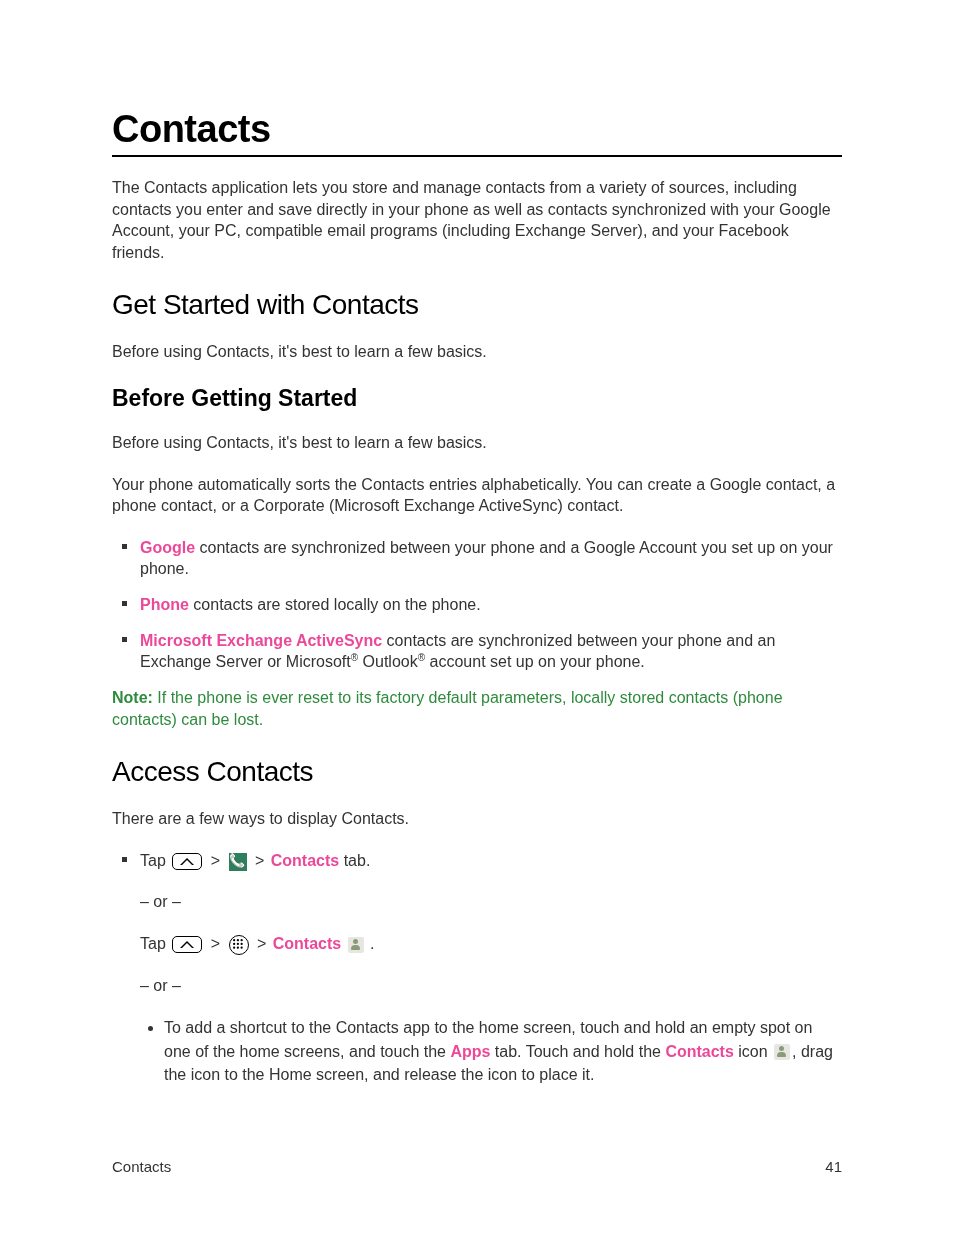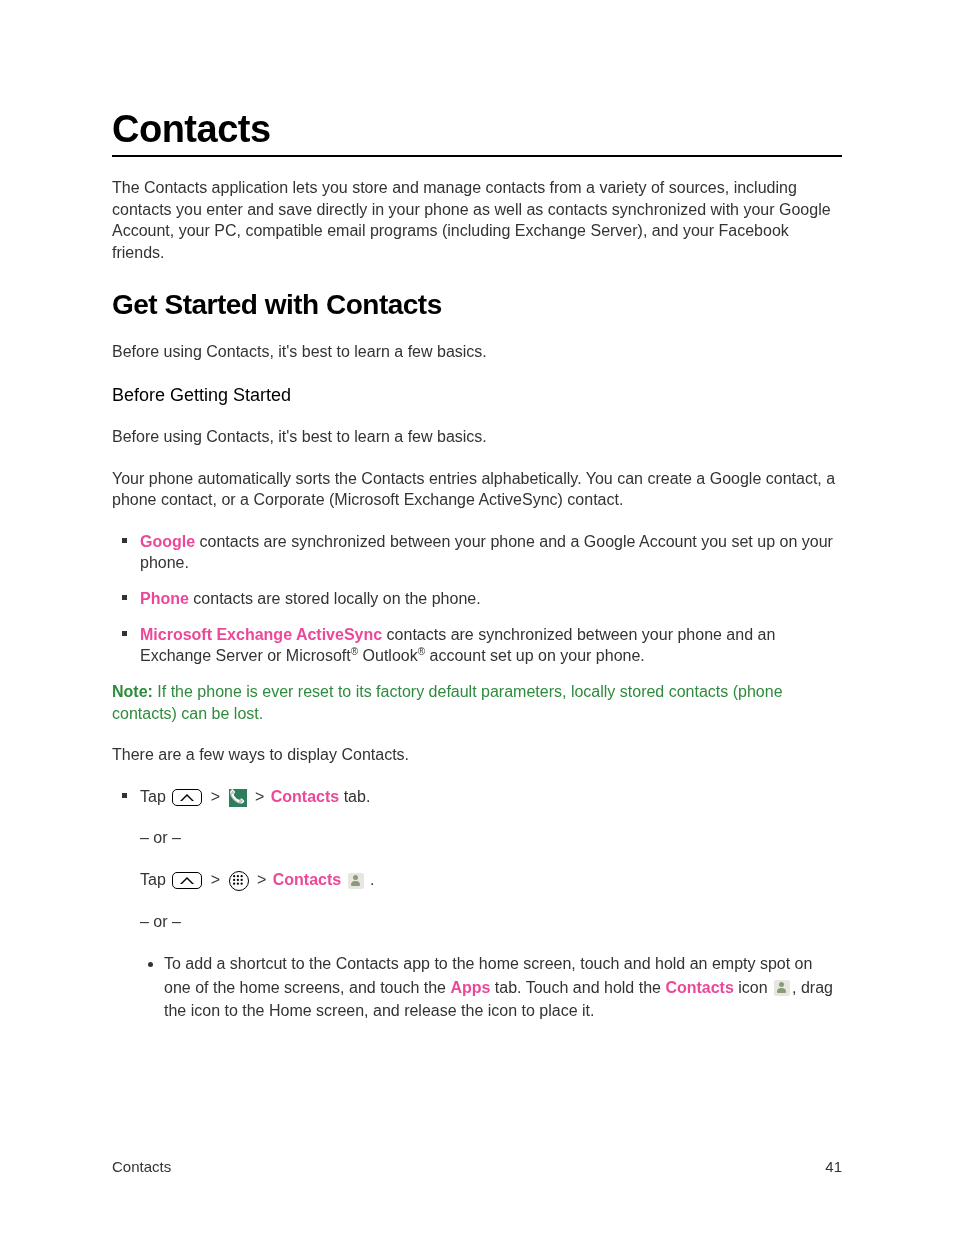--- a/index.html
+++ b/index.html
@@ -27,30 +27,30 @@
     letter-spacing: -0.5px;
   }
   p {
     font-size: 16px;
     line-height: 1.35;
     margin: 20px 0;
     color: #333333;
   }
   h2.section {
     font-family: Arial, Helvetica, sans-serif;
-    font-weight: 700;
+    font-weight: 400;
     font-size: 28px;
     margin: 26px 0 6px 0;
     color: #000000;
     letter-spacing: -0.5px;
   }
   h3.subsection {
     font-family: Arial, Helvetica, sans-serif;
-    font-weight: normal;
-    font-size: 18px;
+    font-weight: bold;
+    font-size: 23px;
     margin: 22px 0 6px 0;
     color: #000000;
   }
   ul.square {
     list-style: none;
     padding-left: 28px;
     margin: 14px 0;
   }
   ul.square > li {
     position: relative;
@@ -249,20 +249,21 @@
     </li>
     <li>
       <span class="bold">Microsoft Exchange ActiveSync</span><span> contacts are synchronized between your phone and an Exchange Server or Microsoft</span><sup>®</sup><span> Outlook</span><sup>®</sup><span> account set up on your phone.</span>
     </li>
   </ul>
 
   <p class="note">
     <span class="notelabel">Note:</span><span> If the phone is ever reset to its factory default parameters, locally stored contacts (phone contacts) can be lost.</span>
   </p>
 
+  <h2 class="section">Access Contacts</h2>
 
   <p>There are a few ways to display Contacts.</p>
 
   <ul class="square sub-indent">
     <li>
       <span>Tap</span>
       <span class="icon-home"></span>
       <span class="gt">&gt;</span>
       <span class="icon-phone"></span>
       <span class="gt">&gt;</span>

